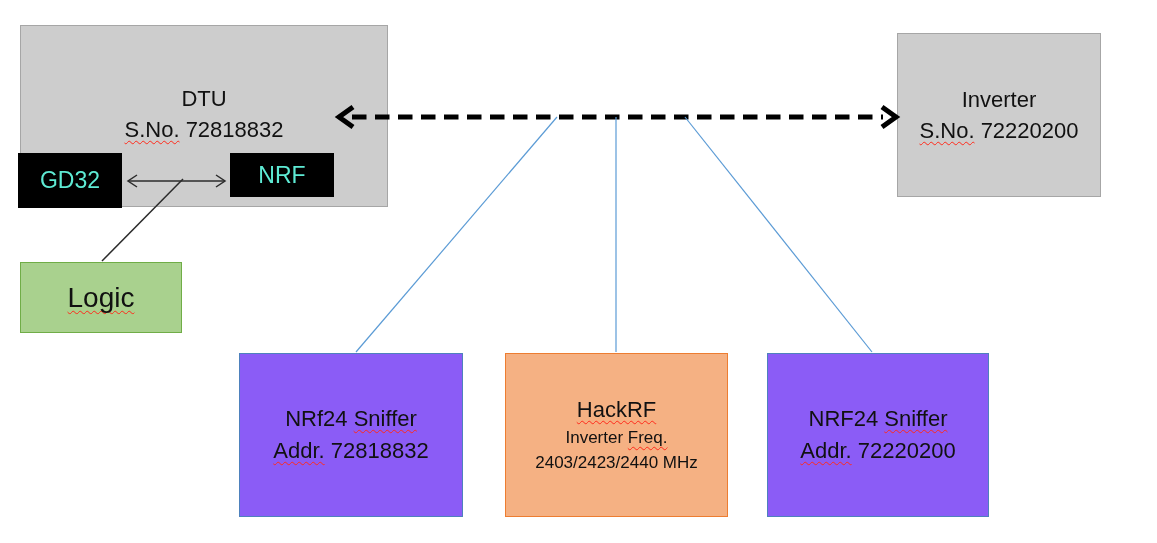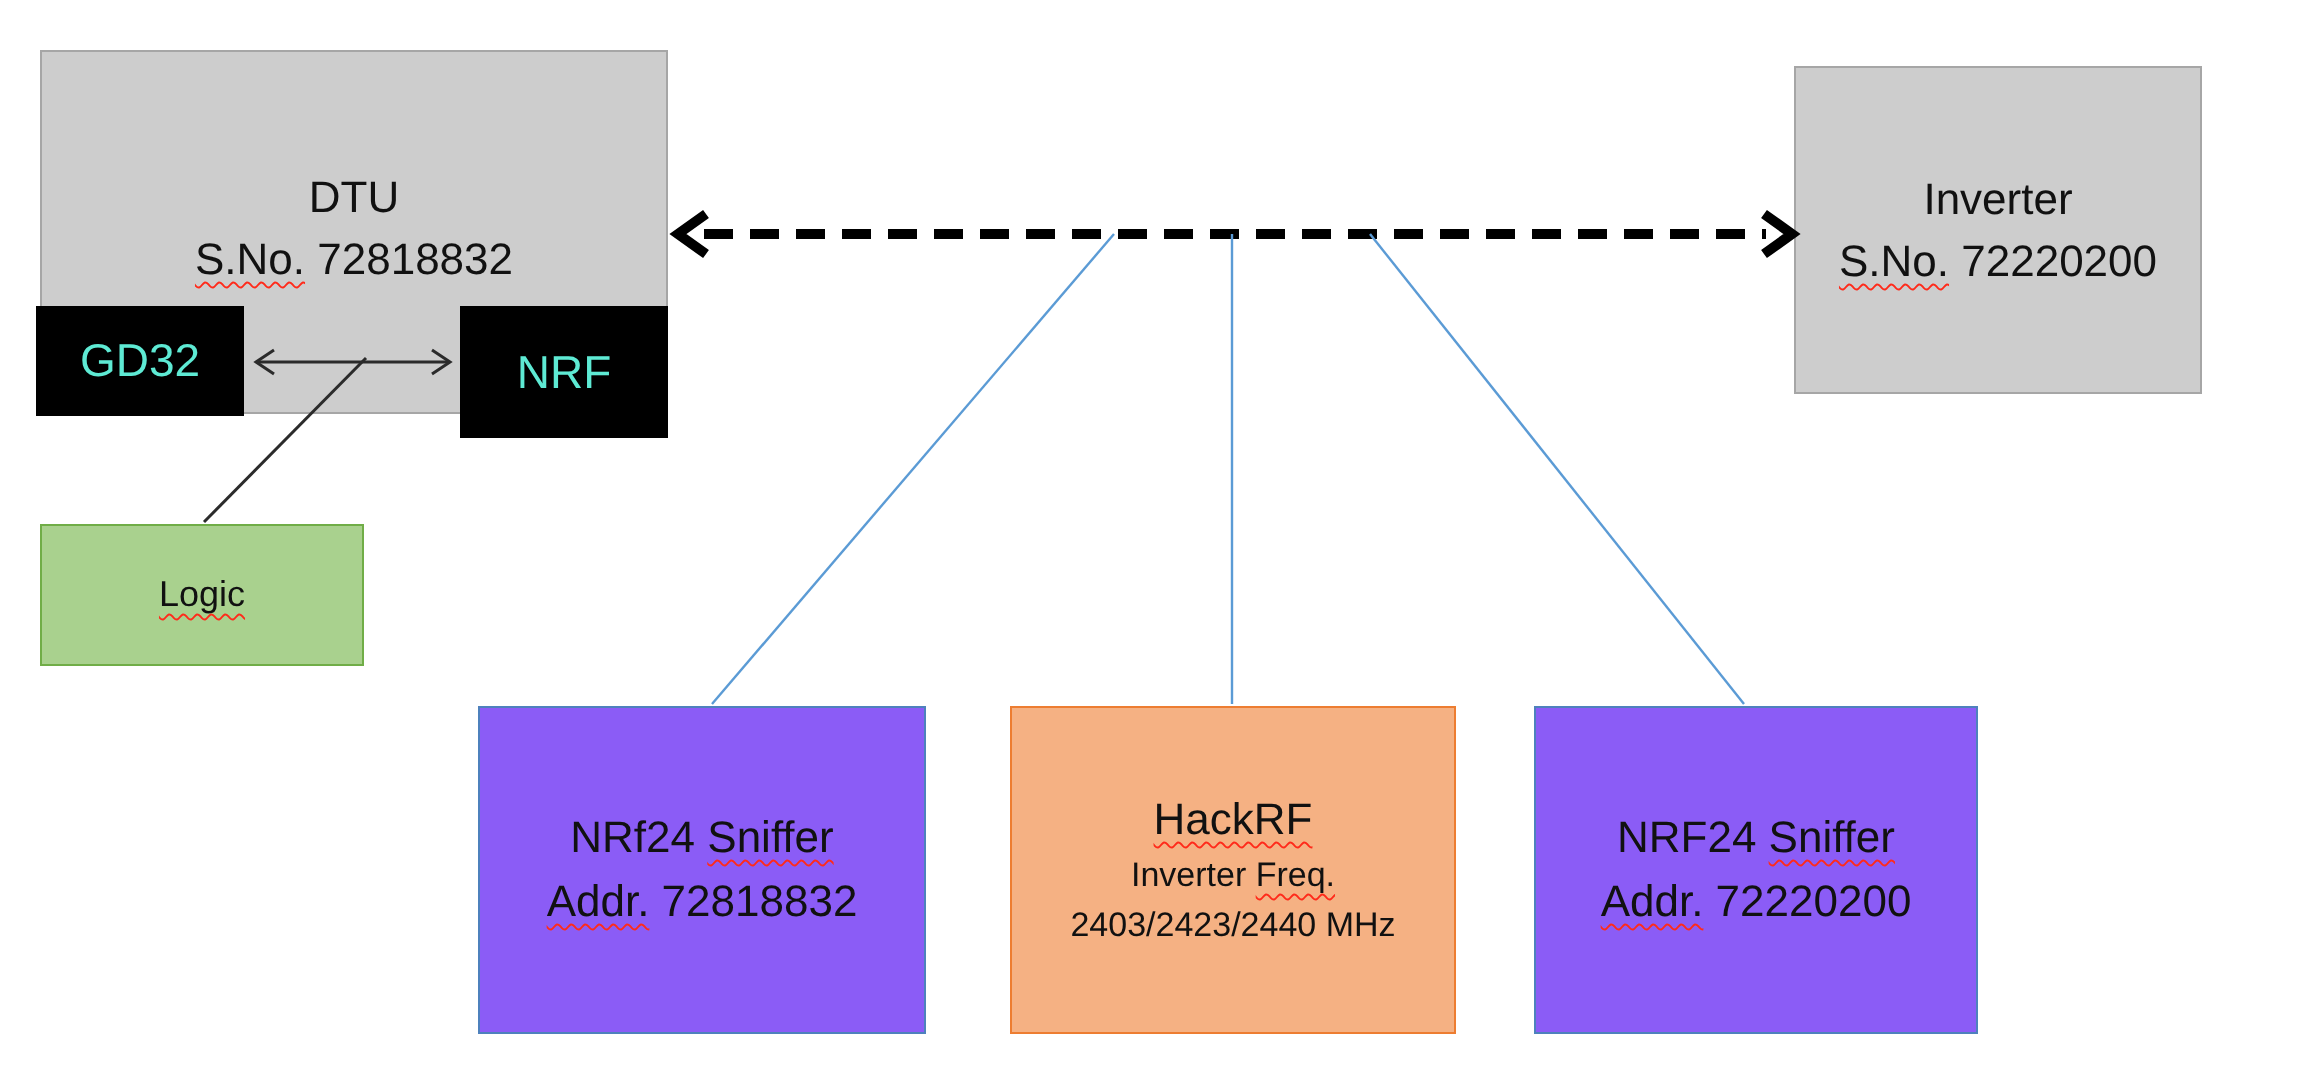--- a/index.html
+++ b/index.html
@@ -20,35 +20,35 @@
     align-items: center;
     justify-content: center;
     text-align: center;
   }
   .gray   { background: #cdcdcd; border: 1.5px solid #a6a6a6; }
   .black  { background: #000000; color: #5eead4; }
   .green  { background: #a9d18e; border: 1.5px solid #70ad47; }
   .blue   { background: #8b5cf6; border: 1.5px solid #4e81bd; }
   .orange { background: #f5b183; border: 1.5px solid #ed7d31; }
 
-  #dtu          { left: 20px;  top: 25px;  width: 314px; height: 182px; padding-bottom: 4px; }
+  #dtu          { left: 20px;  top: 25px;  width: 368px; height: 182px; padding-bottom: 4px; }
   #gd32         { left: 18px;  top: 153px; width: 104px; height: 55px; }
-  #nrf-chip     { left: 230px; top: 153px; width: 104px; height: 66px; }
+  #nrf-chip     { left: 230px; top: 153px; width: 104px; height: 44px; }
   #logic        { left: 20px;  top: 262px; width: 162px; height: 71px; }
   #inverter     { left: 897px; top: 33px;  width: 204px; height: 164px; text-align: center; }
   #sniffer-left { left: 239px; top: 353px; width: 224px; height: 164px; }
   #hackrf       { left: 505px; top: 353px; width: 223px; height: 164px; }
   #sniffer-right{ left: 767px; top: 353px; width: 222px; height: 164px; }
 
   .tl  { font-size: 22px; line-height: 31px; white-space: pre; }      
   .bl  { font-size: 22px; line-height: 32px; white-space: pre; }      
   .chip-label { font-size: 23px; }
   .hk-title { font-size: 22px; line-height: 30px; white-space: pre; }
   .hk-sub   { font-size: 17px; line-height: 25px; white-space: pre; }
-  .logic-label { font-size: 18px; }
+  .logic-label { font-size: 28px; }
 
   .sq {
     text-decoration-line: underline;
     text-decoration-style: wavy;
     text-decoration-color: #ff2a1a;
     text-decoration-thickness: 1px;
     text-underline-offset: 3px;
     text-decoration-skip-ink: none;
   }
 

